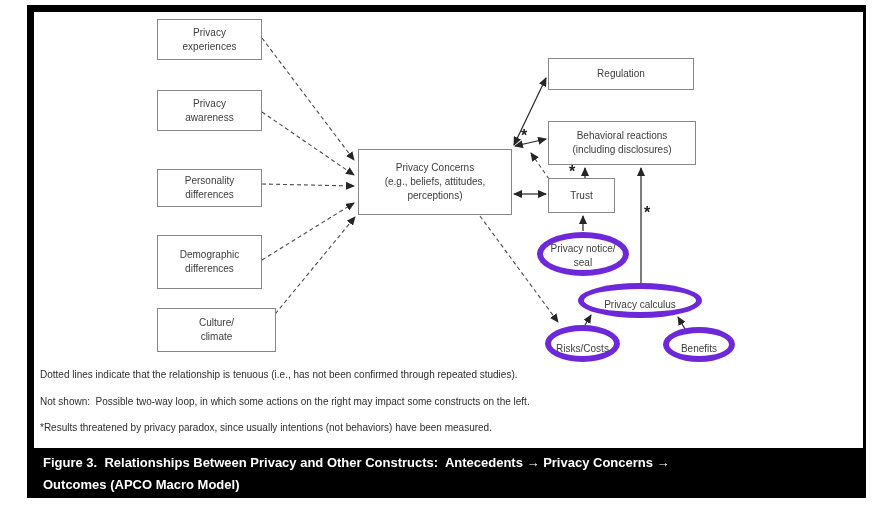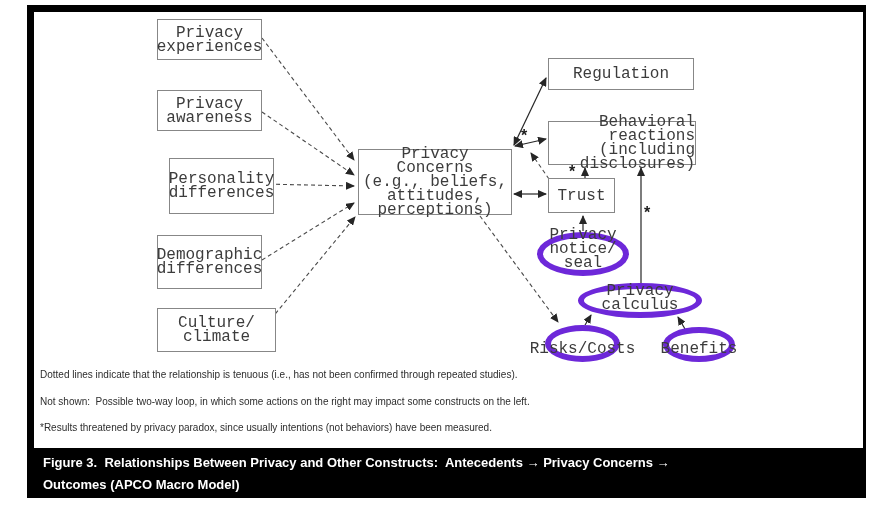--- a/index.html
+++ b/index.html
@@ -6,21 +6,21 @@
   .page{position:relative;width:875px;height:522px;background:#ffffff;overflow:hidden;
         font-family:"Liberation Sans","DejaVu Sans",sans-serif;}
   .frame{position:absolute;left:27px;top:5px;width:839px;height:493px;box-sizing:border-box;
          background:#ffffff;border:7px solid #000;border-right-width:3px;border-bottom:0;}
   .diagram{position:absolute;left:0;top:0;width:829px;height:360px;}
   .connectors{position:absolute;left:0;top:0;width:829px;height:360px;}
   .node{position:absolute;box-sizing:border-box;display:flex;align-items:center;justify-content:center;
         background:#ffffff;text-align:center;color:#3c3c3c;}
   .rect{border:1px solid #878787;}
   .ellipse{border:6px solid #6d28d9;border-radius:50%;align-items:flex-end;}
-  .node-label{white-space:pre-line;font-size:16px;line-height:14px;font-family:Liberation Mono, monospace;}
+  .node-label{white-space:pre-line;font-size:10px;line-height:14px;}
   .star{position:absolute;font-size:16px;line-height:10px;color:#1c1c1c;font-weight:bold;}
   .notes{position:absolute;left:0;top:0;width:829px;}
   .note{position:absolute;left:6px;margin:0;font-size:10px;color:#2d2d2d;white-space:pre-wrap;width:812px;}
   .caption-bar{position:absolute;left:0;bottom:0;width:829px;height:50px;background:#000;}
   .caption-text{margin:0;padding:4px 14px 0 9px;color:#ffffff;font-weight:bold;font-size:13px;
                 line-height:22px;white-space:pre-wrap;}
   path.solid{stroke:#262626;stroke-width:1.2;fill:none;}
   path.dashed{stroke:#4a4a4a;stroke-width:1.1;fill:none;stroke-dasharray:4 3;}
 </style>
 </head>
@@ -58,21 +58,21 @@
       </svg>
 
       <div class="node rect" style="left:123px;top:7px;width:105px;height:41px;">
         <span class="node-label">Privacy
 experiences</span>
       </div>
       <div class="node rect" style="left:123px;top:78px;width:105px;height:41px;">
         <span class="node-label">Privacy
 awareness</span>
       </div>
-      <div class="node rect" style="left:123px;top:146px;width:105px;height:56px;margin-left:12px;">
+      <div class="node rect" style="left:123px;top:157px;width:105px;height:38px;">
         <span class="node-label">Personality
 differences</span>
       </div>
       <div class="node rect" style="left:123px;top:223px;width:105px;height:54px;">
         <span class="node-label">Demographic
 differences</span>
       </div>
       <div class="node rect" style="left:123px;top:296px;width:119px;height:44px;">
         <span class="node-label">Culture/
 climate</span>
@@ -80,21 +80,21 @@
 
       <div class="node rect" style="left:324px;top:137px;width:154px;height:66px;">
         <span class="node-label">Privacy Concerns
 (e.g., beliefs, attitudes,
 perceptions)</span>
       </div>
 
       <div class="node rect" style="left:514px;top:46px;width:146px;height:32px;">
         <span class="node-label">Regulation</span>
       </div>
-      <div class="node rect" style="left:514px;top:109px;width:148px;height:44px;text-align:right;">
+      <div class="node rect" style="left:514px;top:109px;width:148px;height:44px;">
         <span class="node-label">Behavioral reactions
 (including disclosures)</span>
       </div>
       <div class="node rect" style="left:514px;top:166px;width:67px;height:35px;">
         <span class="node-label">Trust</span>
       </div>
 
       <div class="node ellipse" style="left:503px;top:220px;width:92px;height:44px;">
         <span class="node-label">Privacy notice/
 seal</span>

